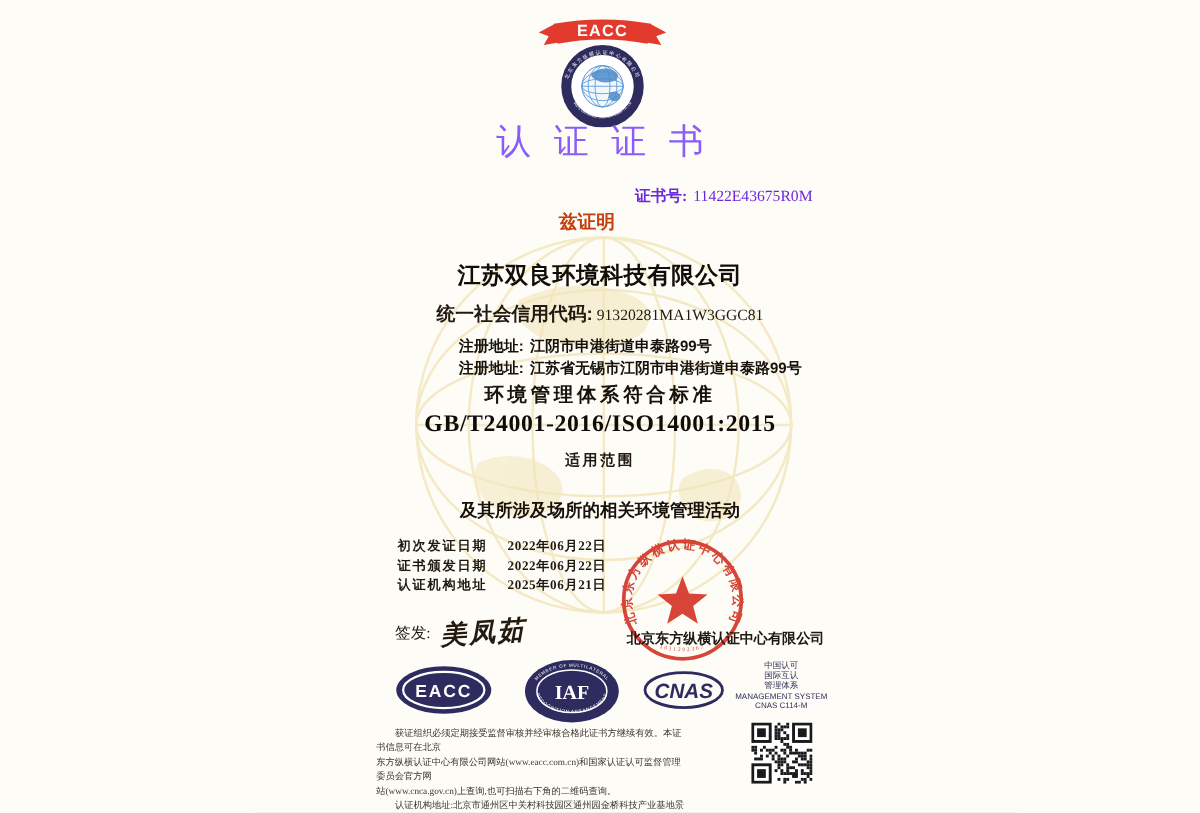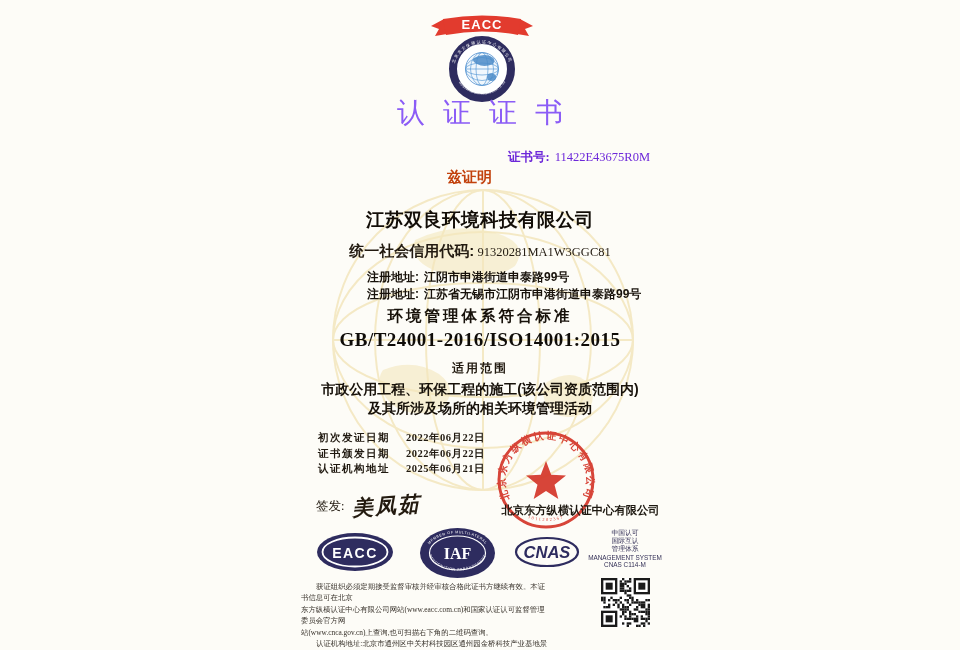--- a/index.html
+++ b/index.html
@@ -119,21 +119,20 @@
   <div class="abs addr addr1 sans z1">
     <span class="lbl">注册地址:</span><span>江阴市申港街道申泰路99号</span>
   </div>
   <div class="abs addr addr2 sans z1">
     <span class="lbl">注册地址:</span><span>江苏省无锡市江阴市申港街道申泰路99号</span>
   </div>
 
   <div class="abs c system z1">环境管理体系符合标准</div>
   <div class="abs c standard z1">GB/T24001-2016/ISO14001:2015</div>
   <div class="abs c scopetitle z1">适用范围</div>
-  <div class="abs c scope1 sans z1">市政公用工程、环保工程的施工(该公司资质范围内)</div>
   <div class="abs c scope2 sans z1">及其所涉及场所的相关环境管理活动</div>
 
   <div class="abs dates z1">
     <div class="row">
       <span class="dl">初次发证日期</span>
       <span class="dv">2022年06月22日</span>
     </div>
     <div class="row">
       <span class="dl">证书颁发日期</span>
       <span class="dv">2022年06月22日</span>

